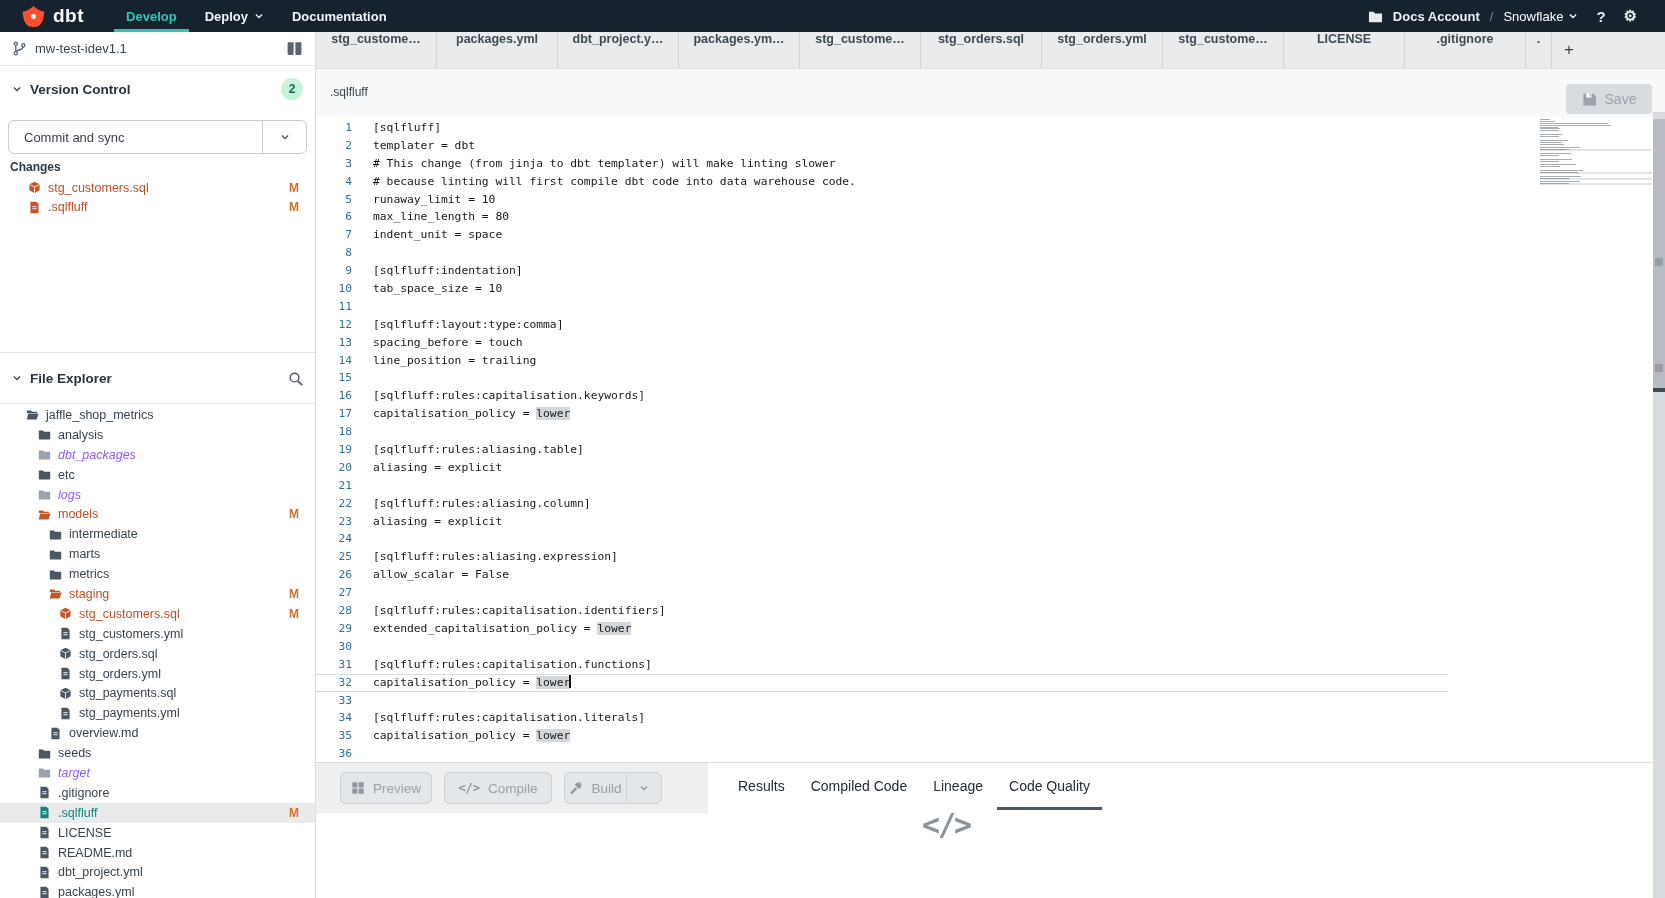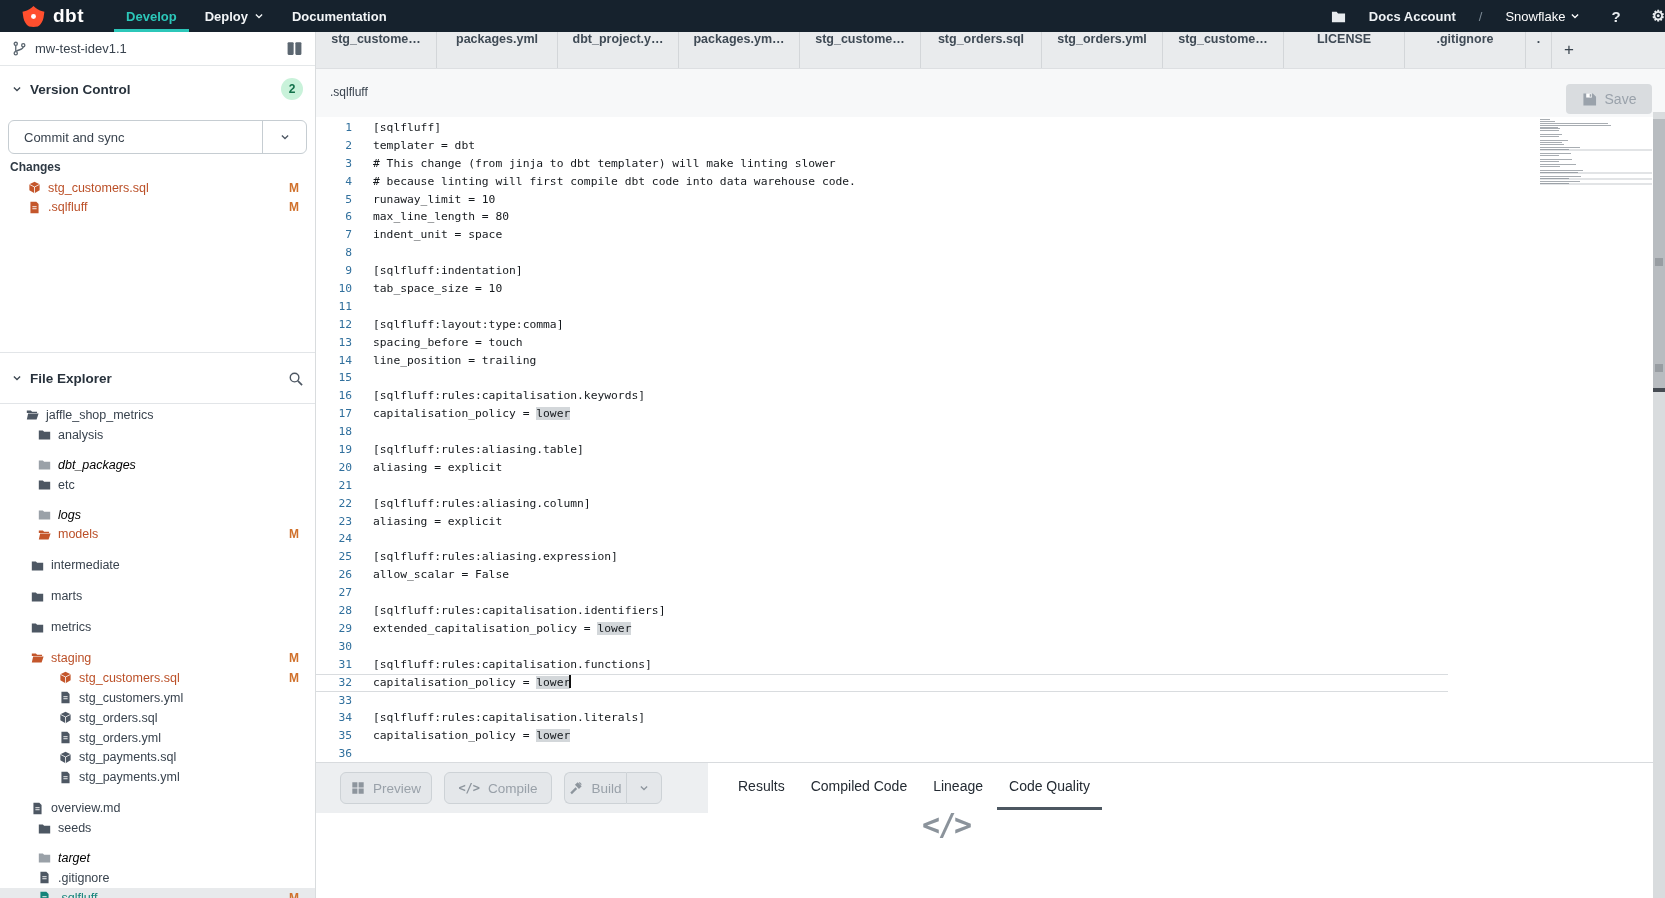--- a/index.html
+++ b/index.html
@@ -11,21 +11,21 @@
   .nav { position:absolute; left:0; top:0; width:1665px; height:32px; background:#16222d;
     display:flex; align-items:stretch; color:#eef2f5; z-index:30; }
   .brand { display:flex; align-items:center; padding-left:22px; gap:8px; }
   .brand-mark { width:23px; height:21px; }
   .brand-text { font-size:19px; font-weight:bold; color:#fff; letter-spacing:.5px; }
   .nav-items { display:flex; margin-left:28px; }
   .nav-item { position:relative; display:flex; align-items:center; gap:6px; padding:0 14px;
     font-size:13px; font-weight:bold; color:#f2f5f7; cursor:pointer; }
   .nav-item.active { color:#2cc7b9; }
   .nav-item.active::after { content:""; position:absolute; left:2px; right:2px; bottom:0; height:3px; background:#2cc7b9; }
-  .nav-right { margin-left:auto; display:flex; align-items:center; gap:23px; }
+  .nav-right { margin-left:auto; display:flex; align-items:center; gap:10px; padding-right:28px; }
   .nav-right .acct { font-size:13px; font-weight:bold; }
   .nav-right .slash { color:#7d8b96; font-size:13px; }
   .nav-right .conn { font-size:13px; color:#ffffff; display:flex; align-items:center; gap:5px; }
   .nav-glyph { font-size:15px; font-weight:bold; color:#e9edf0; margin-left:8px; }
   .chev { width:10px; height:10px; stroke:currentColor; fill:none; stroke-width:2; }
 
   
   .sidebar { position:absolute; left:0; top:32px; width:316px; height:866px; background:#fff;
     border-right:1px solid #d9dcde; z-index:10; }
   .branch-row { position:absolute; left:0; top:0; width:100%; height:34px; border-bottom:1px solid #e4e7e9;
@@ -50,22 +50,22 @@
   .badge-m { position:absolute; right:16px; font-size:12px; font-weight:bold; color:#d0712c; }
   .badge-m:empty { display:none; }
   .fe-header { position:absolute; top:320px; width:100%; height:52px;
     border-top:1px solid #e2e5e8; border-bottom:1px solid #e2e5e8; }
   .search-icon { margin-left:auto; color:#4d5763; }
   .tree { position:absolute; top:361px; bottom:0; width:100%; overflow:hidden; padding-top:12px; }
   .tree-row { position:relative; display:flex; align-items:center; height:19.9px; gap:7px;
     font-size:12.5px; color:#39434e; cursor:pointer; }
   .tree-row .ticon { flex:none; color:#4d5763; }
   .tree-row.ind0 { padding-left:26px; } .tree-row.ind1 { padding-left:38px; }
-  .tree-row.ind2 { padding-left:31px;margin-top:11px; } .tree-row.ind3 { padding-left:59px; }
-  .tree-row.muted { color:#000000; font-style:italic;margin-top:10px; }
+  .tree-row.ind2 { padding-left:49px; } .tree-row.ind3 { padding-left:59px; }
+  .tree-row.muted { color:#8b5cf6; font-style:italic; }
   .tree-row.muted .ticon { color:#9aa1a8; }
   .tree-row.orange, .tree-row.orange .tlabel { color:#bb4f27; }
   .tree-row.orange .ticon { color:#c4562b; }
   .tree-row.teal { color:#15837a; } .tree-row.teal .ticon { color:#15837a; }
   .tree-row.selected { background:#e8eaec; }
 
   
   .main { position:absolute; left:316px; top:32px; width:1349px; height:866px; }
   .tabstrip { position:absolute; left:0; top:0; width:100%; height:37px; background:#e9ebed;
     border-bottom:1px solid #dddfe2; display:flex; align-items:stretch; }

